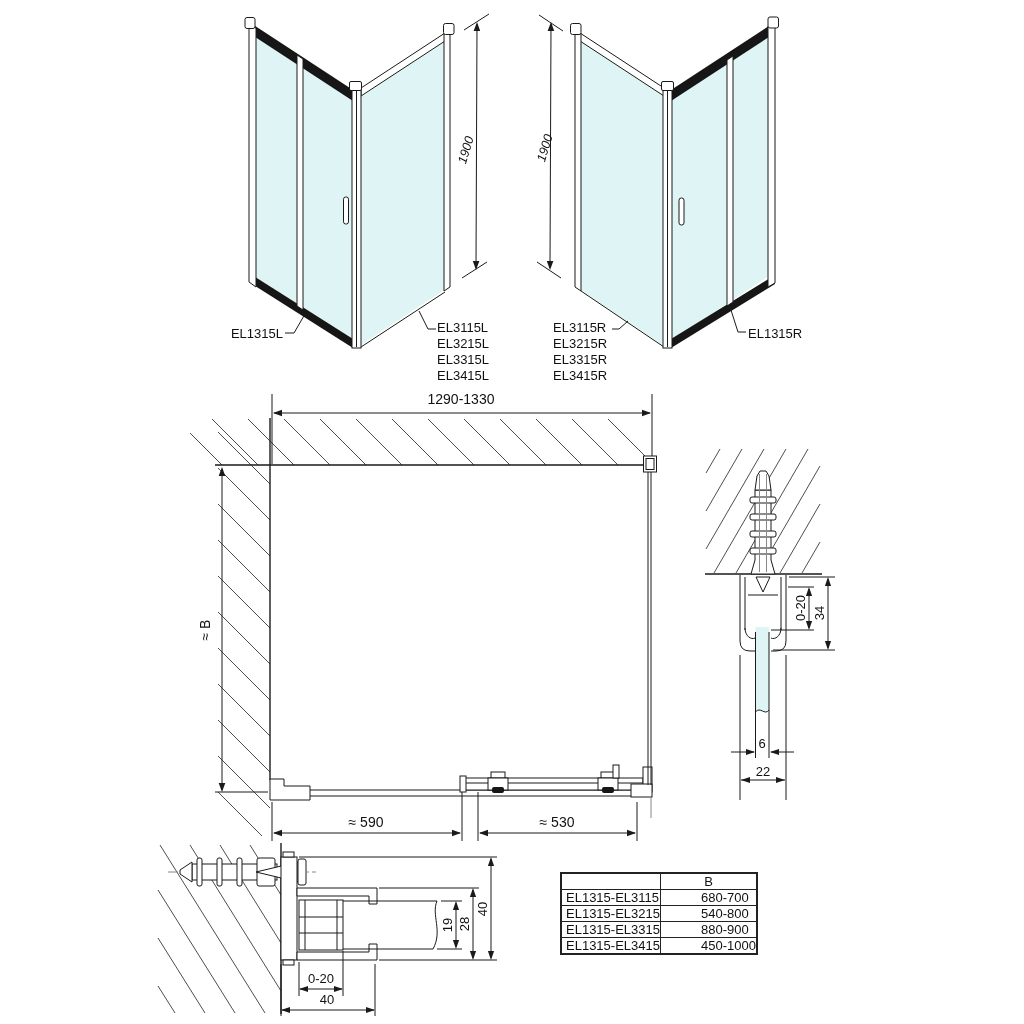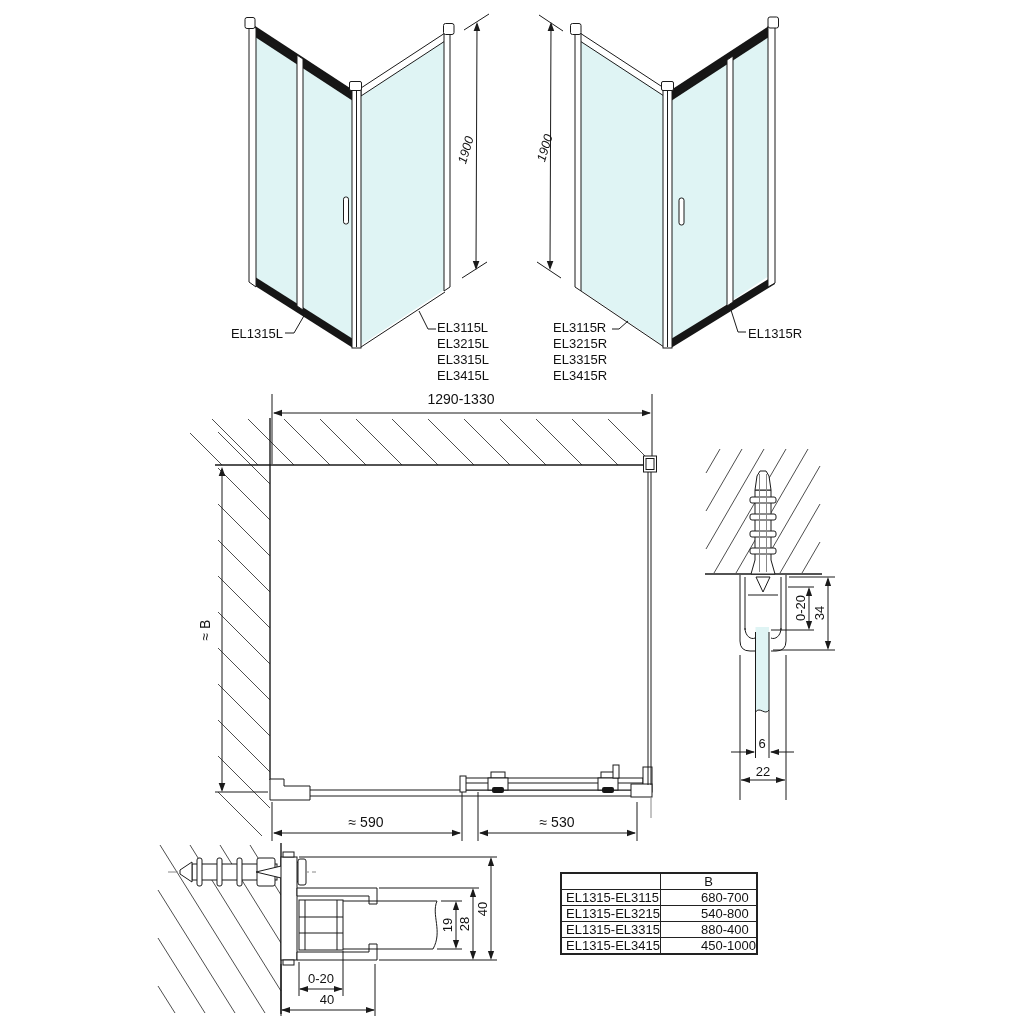--- a/index.html
+++ b/index.html
@@ -325,21 +325,21 @@
   <tr>
     <td class="c1">EL1315-EL3115</td>
     <td class="c2">680-700</td>
   </tr>
   <tr>
     <td class="c1">EL1315-EL3215</td>
     <td class="c2">540-800</td>
   </tr>
   <tr>
     <td class="c1">EL1315-EL3315</td>
-    <td class="c2">880-400</td>
+    <td class="c2">880-900</td>
   </tr>
   <tr>
     <td class="c1">EL1315-EL3415</td>
     <td class="c2">450-1000</td>
   </tr>
 </tbody>
     </table>
 
 </div>
 

